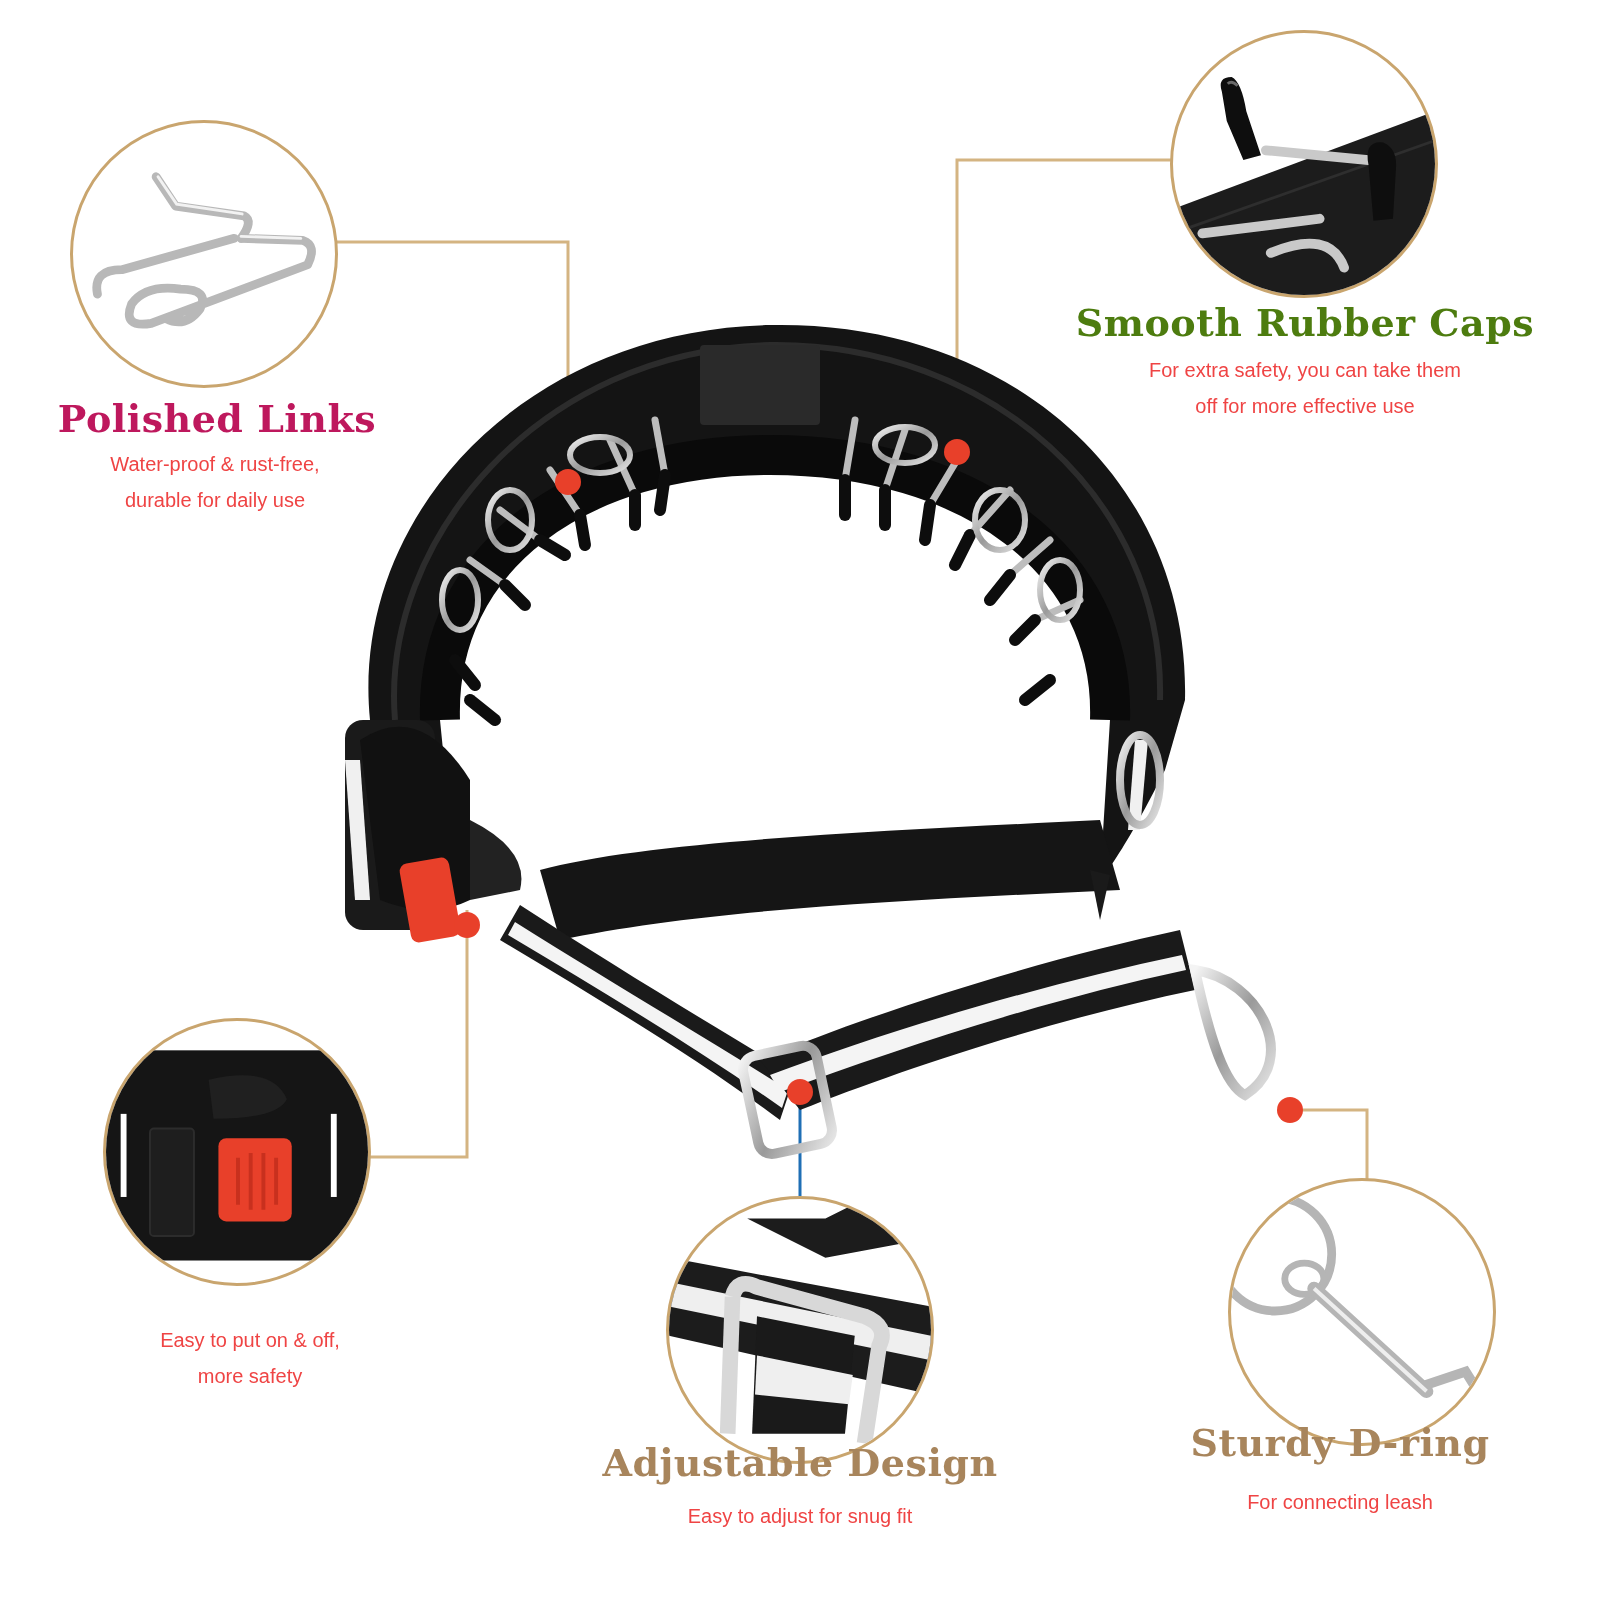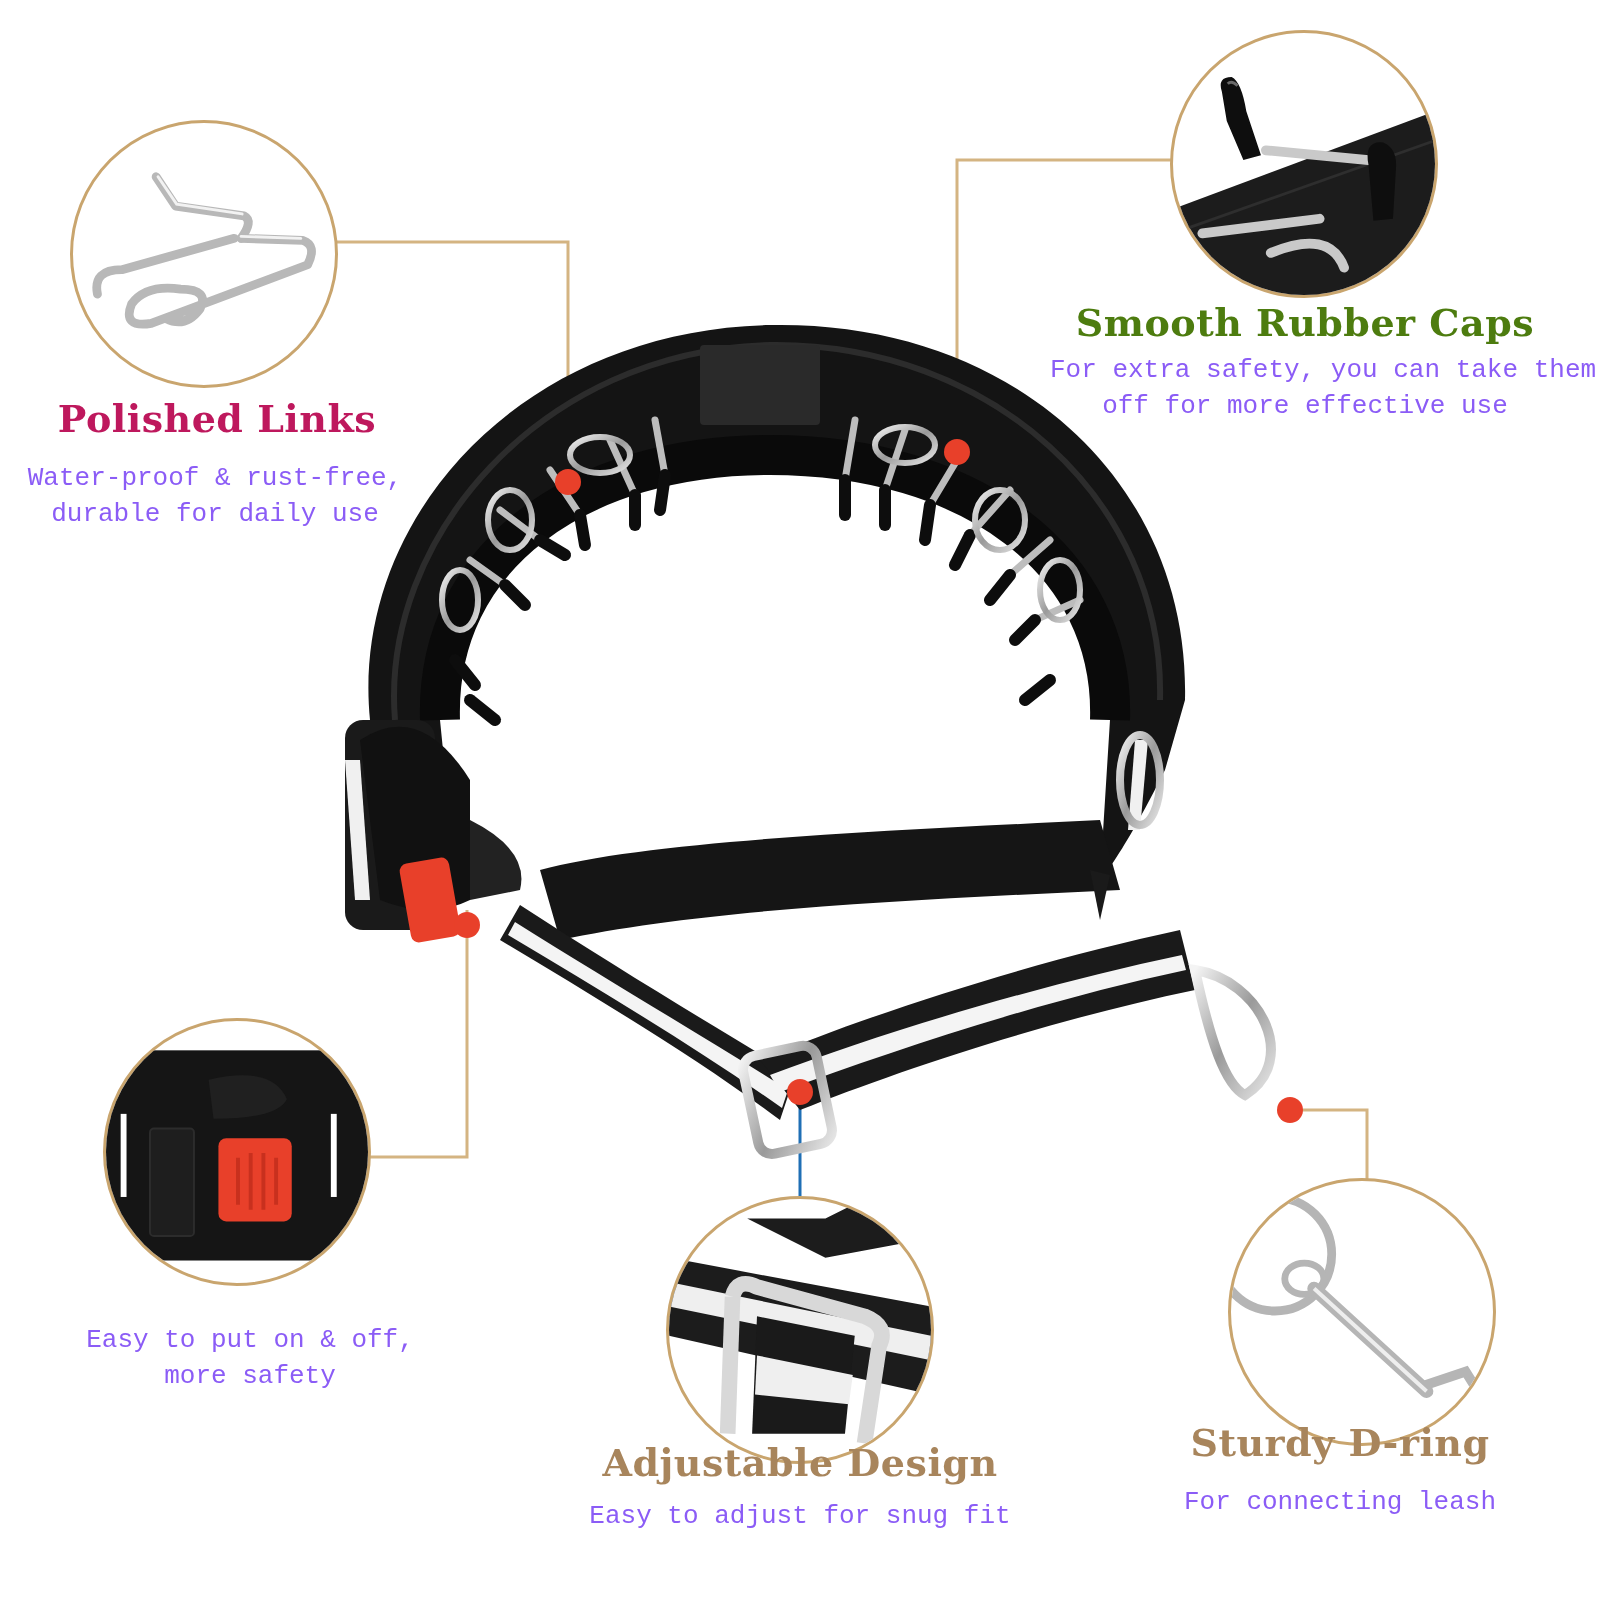--- a/index.html
+++ b/index.html
@@ -4,22 +4,22 @@
   <style>
     html, body { margin: 0; padding: 0; background: #ffffff; }
     body { width: 1600px; height: 1600px; position: relative; overflow: hidden; font-family: "DejaVu Serif", "Liberation Serif", serif; }
     .canvas { position: absolute; left: 0; top: 0; width: 1600px; height: 1600px; }
     svg.layer { position: absolute; left: 0; top: 0; }
     .feature-title {
       position: absolute; text-align: center; font-weight: bold; font-size: 38px;
       letter-spacing: 0.5px; white-space: nowrap; font-family: "DejaVu Serif", "Liberation Serif", serif;
     }
     .feature-desc {
-      position: absolute; text-align: center; font-size: 26px; color: #8b5cf6; line-height: 36px;
-      white-space: nowrap; font-family: Liberation Mono, monospace;
+      position: absolute; text-align: center; font-size: 20px; color: #ef4444; line-height: 36px;
+      white-space: nowrap; font-family: Liberation Sans, sans-serif;
     }
     .feature-circle {
       position: absolute; border-radius: 50%; border: 3px solid #c9a56e; overflow: hidden; background: #ffffff;
       box-sizing: border-box;
     }
     .feature-circle svg { position: absolute; left: 0; top: 0; width: 100%; height: 100%; }
     .dot { position: absolute; width: 26px; height: 26px; border-radius: 50%; background: #e8402a; margin-left: -13px; margin-top: -13px; }
   </style>
 </head>
 <body>
@@ -135,21 +135,21 @@
         <path d="M 172 118 L 235 120 Q 250 125 240 145 L 80 205 Q 50 210 60 185 Q 75 165 110 170 Q 140 170 130 190 Q 115 210 95 200"></path>
         <path d="M 25 175 Q 20 150 50 150 L 165 118"></path>
       </g>
       <g fill="none" stroke="#f2f2f2" stroke-width="3" stroke-linecap="round">
         <path d="M 87 55 L 106 83 L 173 93"></path>
         <path d="M 172 116 L 233 118"></path>
       </g>
     </svg>
   </div>
   <div class="feature-title" style="left:2px; top:396px; width:430px; color:#be185d;">Polished Links</div>
-  <div class="feature-desc" style="left:0px; top:460px; width:430px;">
+  <div class="feature-desc" style="left:0px; top:446px; width:430px;">
     <div>Water-proof &amp; rust-free,</div>
     <div>durable for daily use</div>
   </div>
 
   <div class="feature-circle" style="left:1170px; top:30px; width:268px; height:268px;">
     <svg viewBox="0 0 268 268">
       <path d="M 0 180 L 268 80 L 268 268 L 0 268 Z" fill="#1c1c1c"></path>
       <path d="M 0 205 L 268 110" stroke="#2e2e2e" stroke-width="3"></path>
       <g fill="none" stroke="#c9c9c9" stroke-width="10" stroke-linecap="round">
         <path d="M 95 120 L 200 130"></path>

